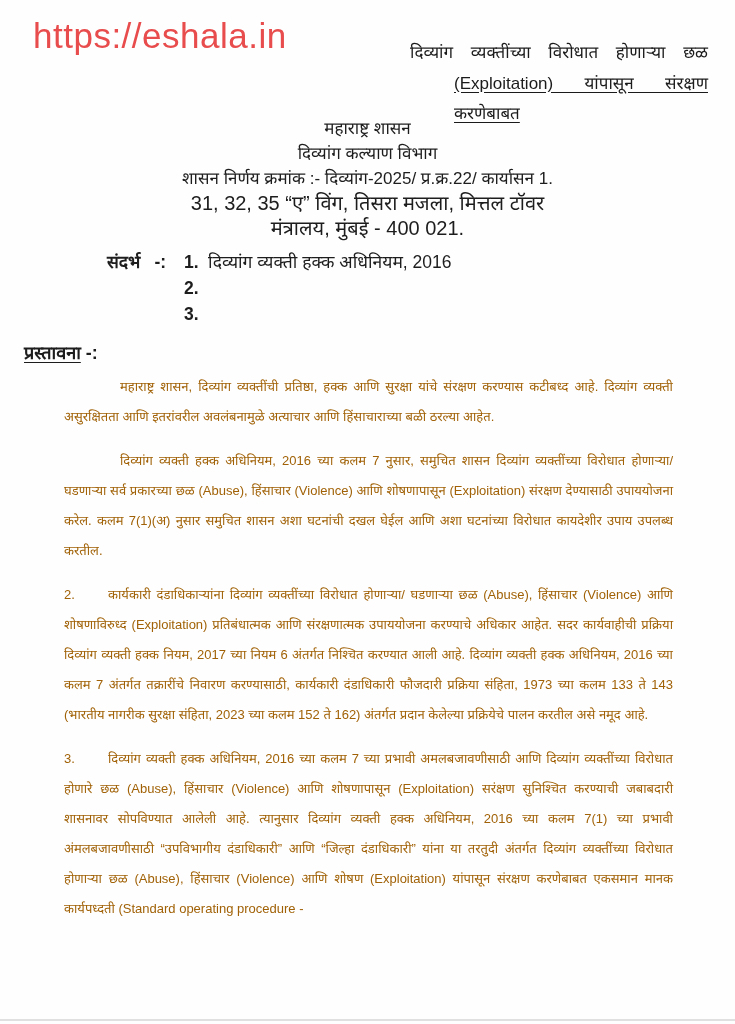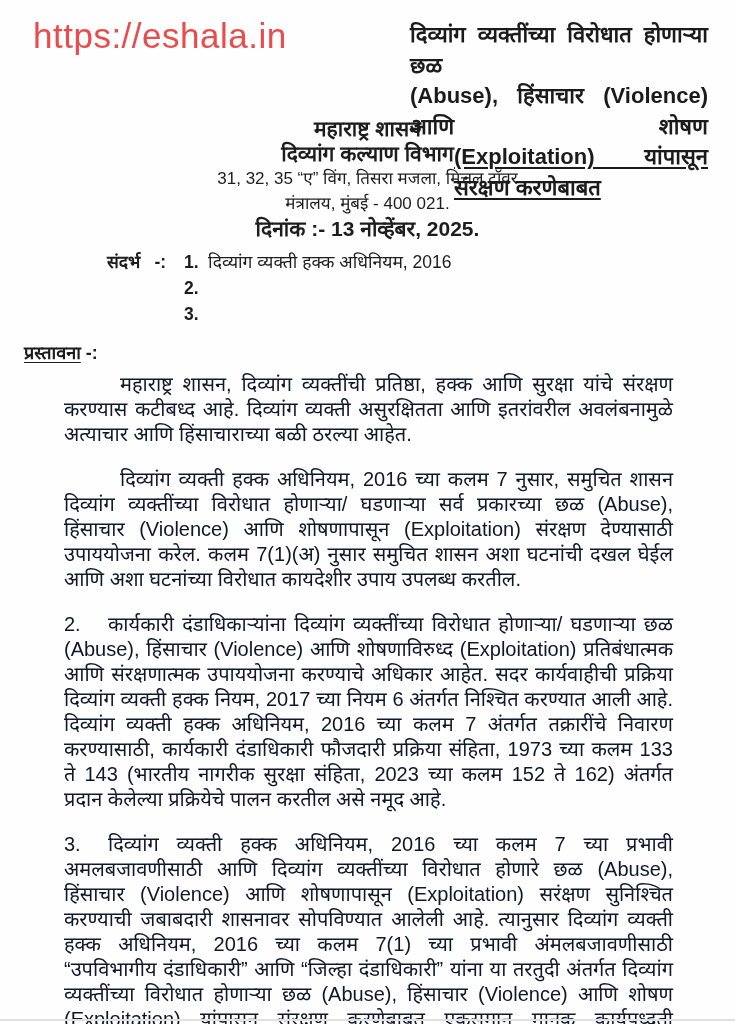--- a/index.html
+++ b/index.html
@@ -20,50 +20,50 @@
     position: absolute;
     top: 16px;
     left: 33px;
     font-size: 35px;
     font-weight: 500;
     letter-spacing: 0.5px;
     color: #e84c4c;
   }
   .subject {
     position: absolute;
-    top: 20px;
+    top: 38px;
     left: 410px;
     width: 298px;
-    font-size: 22px;
+    font-size: 17px;
     line-height: 30.5px;
-    font-weight: 700;
+    font-weight: 400;
     color: #1b1b1b;
   }
   .subject .line {
     text-align: justify;
     text-align-last: justify;
   }
   .subject .line.last {
     text-align-last: left;
     text-decoration: underline;
     text-underline-offset: 3px;
     margin-left: 44px;
   }
   .header-block {
     padding-top: 116px;
     text-align: center;
   }
   .header-line {
-    font-size: 21px;
+    font-size: 17px;
     line-height: 25px;
-    font-weight: 700;
+    font-weight: 400;
   }
   .header-line.address {
     font-weight: 400;
-    font-size: 17px;
+    font-size: 20px;
   }
   .refs {
     margin: 8px 0 0 107px;
     display: flex;
     align-items: flex-start;
     font-size: 17.5px;
     line-height: 26px;
   }
   .refs-label { font-weight: 700; }
   .refs-sep   { font-weight: 700; margin-left: 14px; }
@@ -76,24 +76,24 @@
     font-weight: 700;
   }
   .preamble-heading .underlined {
     text-decoration: underline;
     text-underline-offset: 3px;
   }
   .content {
     padding: 0 62px 0 64px;
   }
   .body-para {
-    font-size: 20px;
-    line-height: 25px;
+    font-size: 13px;
+    line-height: 30px;
     text-align: justify;
-    color: #0f172a;
+    color: #a16207;
   }
   .body-para.indent { text-indent: 56px; }
   .body-para.mt     { margin-top: 8px; }
   .body-para.mt-sm  { margin-top: 14px; }
   .num-para .num {
     display: inline-block;
     width: 44px;
   }
   .scan-edge {
     position: absolute;
@@ -106,30 +106,29 @@
 </style>
 </head>
 <body>
 
 <div class="page">
 
   <div class="watermark">https://eshala.in</div>
 
   <div class="subject">
     <div class="line">दिव्यांग व्यक्तींच्या विरोधात होणाऱ्या छळ</div>
-    <div class="line">(Abuse), हिंसाचार (Violence) आणि शोषण</div>
     <div class="line last">(Exploitation) यांपासून संरक्षण करणेबाबत</div>
   </div>
 
   <div class="header-block">
     <div class="header-line">महाराष्ट्र शासन</div>
     <div class="header-line">दिव्यांग कल्याण विभाग</div>
+    <div class="header-line">शासन निर्णय क्रमांक :- दिव्यांग-2025/ प्र.क्र.22/ कार्यासन 1.</div>
     <div class="header-line address">31, 32, 35 “ए” विंग, तिसरा मजला, मित्तल टॉवर</div>
     <div class="header-line address">मंत्रालय, मुंबई - 400  021.</div>
-    <div class="header-line">दिनांक :- 13 नोव्हेंबर, 2025.</div>
   </div>
 
   <div class="refs">
     <span class="refs-label">संदर्भ</span>
     <span class="refs-sep">-:</span>
     <div class="refs-list">
       <div class="ref-item">
         <span class="ref-num">1.</span>
         <span>दिव्यांग व्यक्ती हक्क अधिनियम, 2016</span>
       </div>

